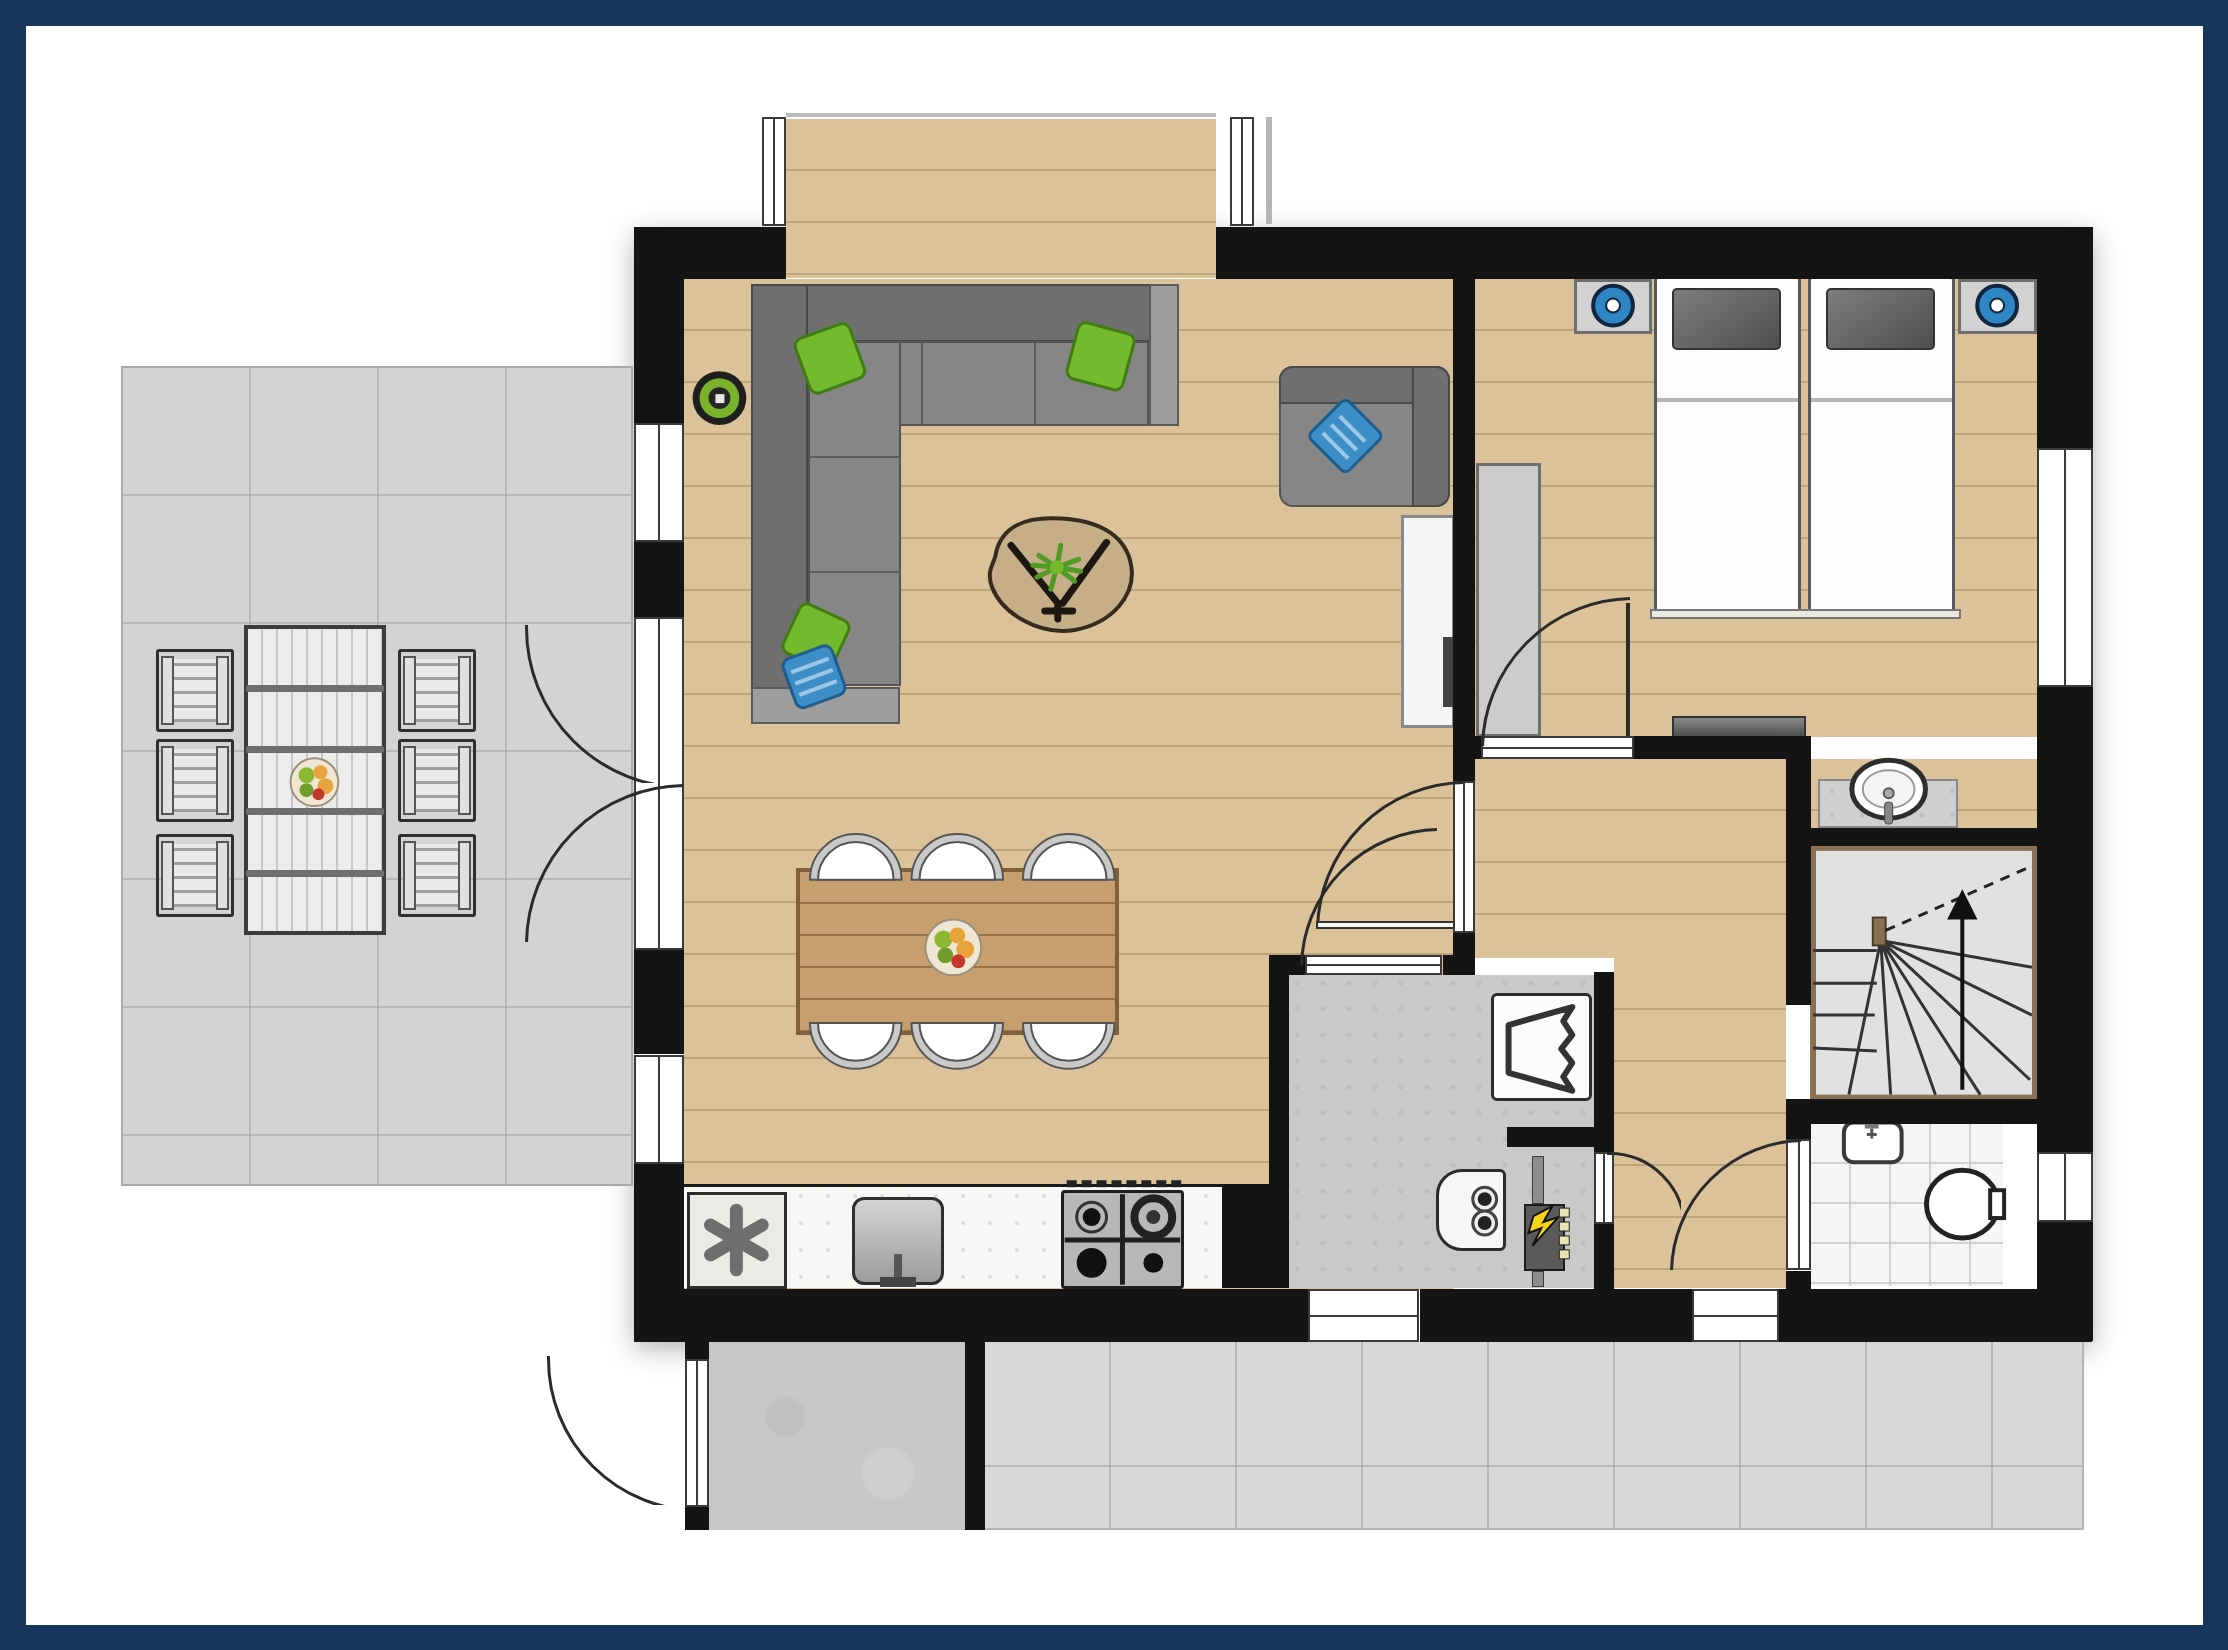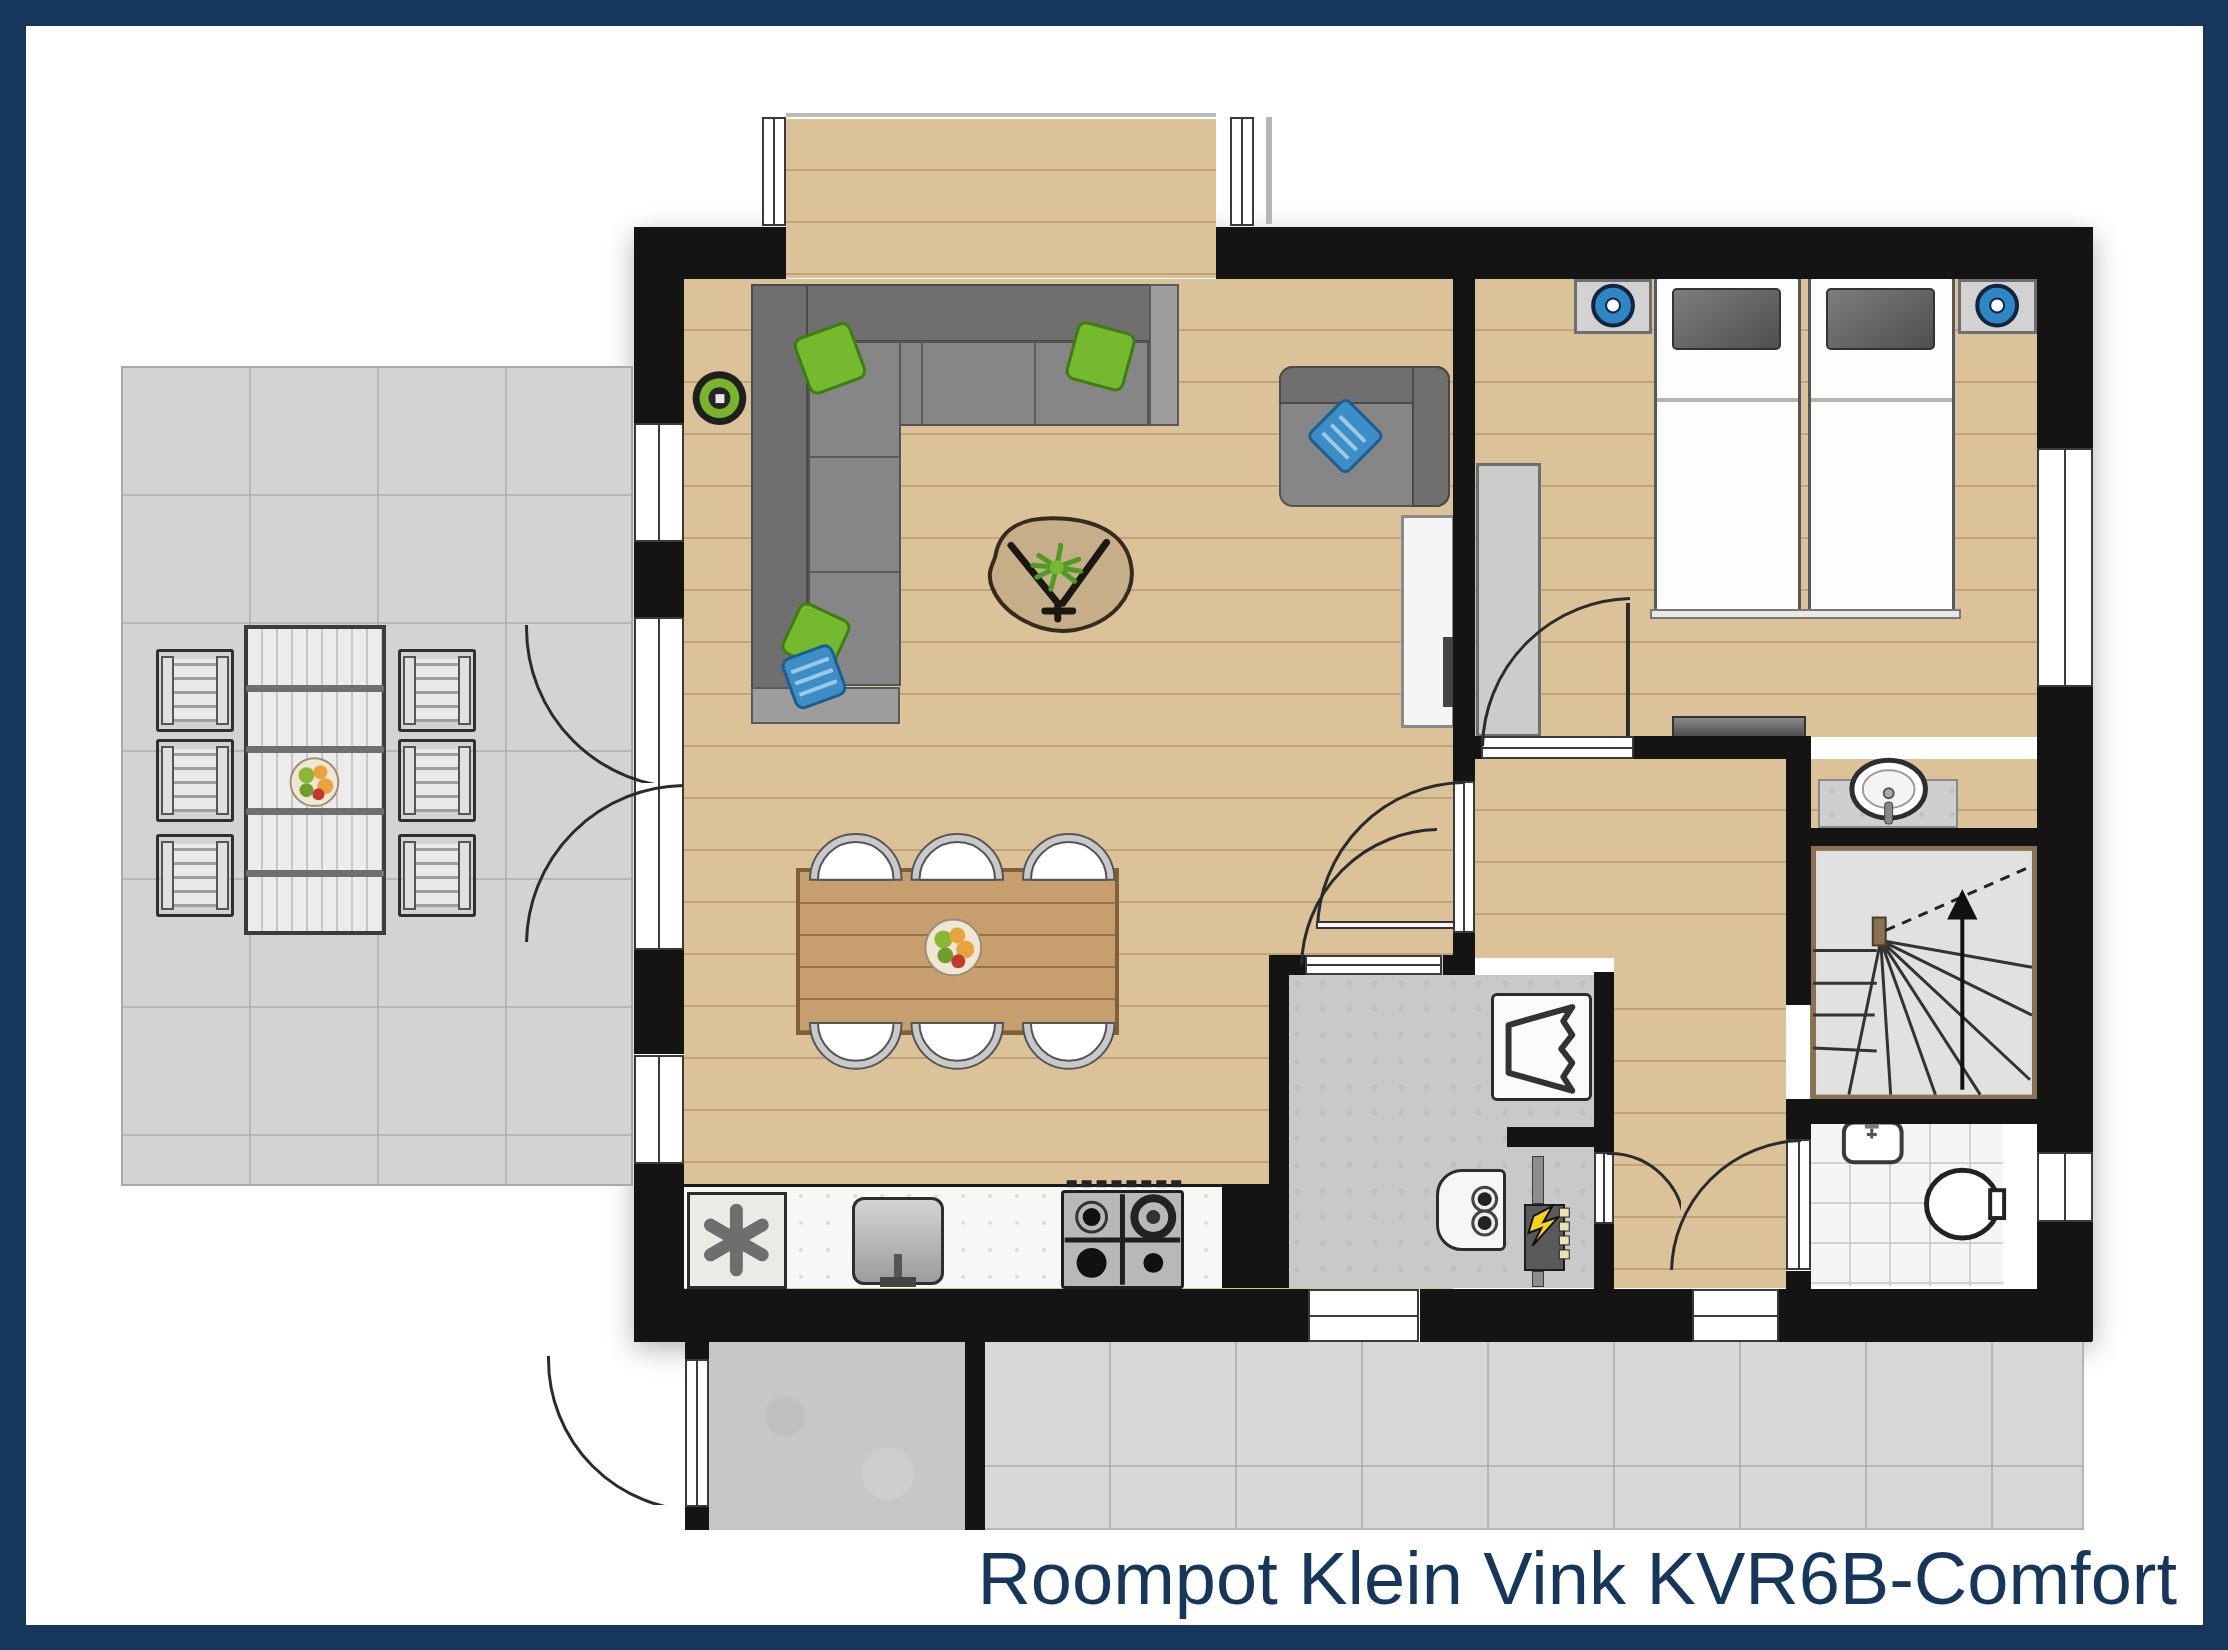--- a/index.html
+++ b/index.html
@@ -371,16 +371,15 @@
   </div>
 
   <div class="abs arcclip" style="left:1670px;top:1139px;width:131px;height:131px;">
     <div class="circ" style="width:263px;height:263px;left:0px;top:0px;"></div>
   </div>
 
   <div class="abs arcclip" style="left:547px;top:1356px;width:149px;height:149px;">
     <div class="circ" style="width:299px;height:299px;left:0px;top:-149px;"></div>
   </div>
 
-  <div class="title">Roompot Klein Vink KVR6B-Comfort</div>
   <div class="abs frame"></div>
 </div>
 
 
 </body></html>

